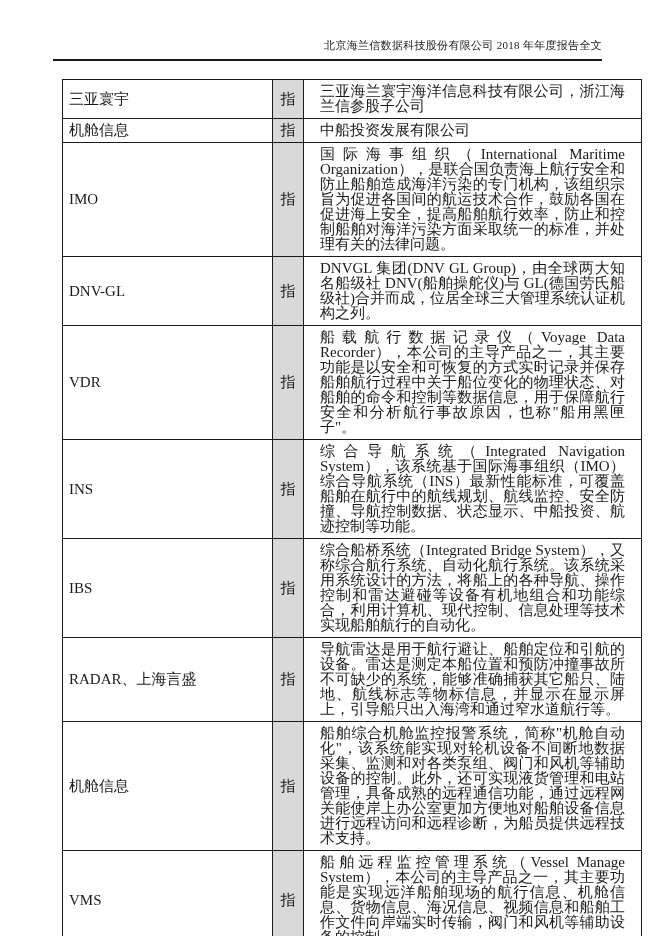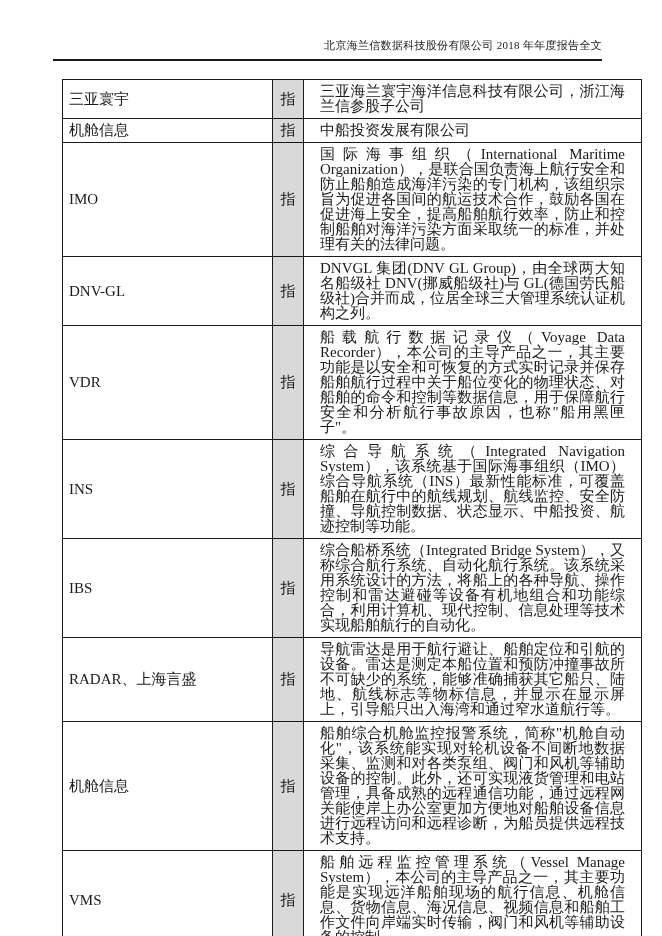--- a/index.html
+++ b/index.html
@@ -83,21 +83,21 @@
   <tr>
     <td class="term-cell">IMO</td>
     <td class="pointer-cell">指</td>
     <td class="definition-cell">国际海事组织（International Maritime Organization），是联合国负责海上航行安全和防止船舶造成海洋污染的专门机构，该组织宗旨为促进各国间的航运技术合作，鼓励各国在促进海上安全，提高船舶航行效率，防止和控制船舶对海洋污染方面采取统一的标准，并处理有关的法律问题。</td>
   </tr>
 
 
   <tr>
     <td class="term-cell">DNV-GL</td>
     <td class="pointer-cell">指</td>
-    <td class="definition-cell">DNVGL 集团(DNV GL Group)，由全球两大知名船级社 DNV(挪威船级社)与 GL(德国劳氏船级社)合并而成，位居全球三大管理系统认证机构之列。</td>
+    <td class="definition-cell">DNVGL 集团(DNV GL Group)，由全球两大知名船级社 DNV(船舶操舵仪)与 GL(德国劳氏船级社)合并而成，位居全球三大管理系统认证机构之列。</td>
   </tr>
 
   <tr>
     <td class="term-cell">VDR</td>
     <td class="pointer-cell">指</td>
     <td class="definition-cell">船载航行数据记录仪（Voyage Data Recorder），本公司的主导产品之一，其主要功能是以安全和可恢复的方式实时记录并保存船舶航行过程中关于船位变化的物理状态、对船舶的命令和控制等数据信息，用于保障航行安全和分析航行事故原因，也称"船用黑匣子"。</td>
   </tr>
 
   <tr>
     <td class="term-cell">INS</td>

